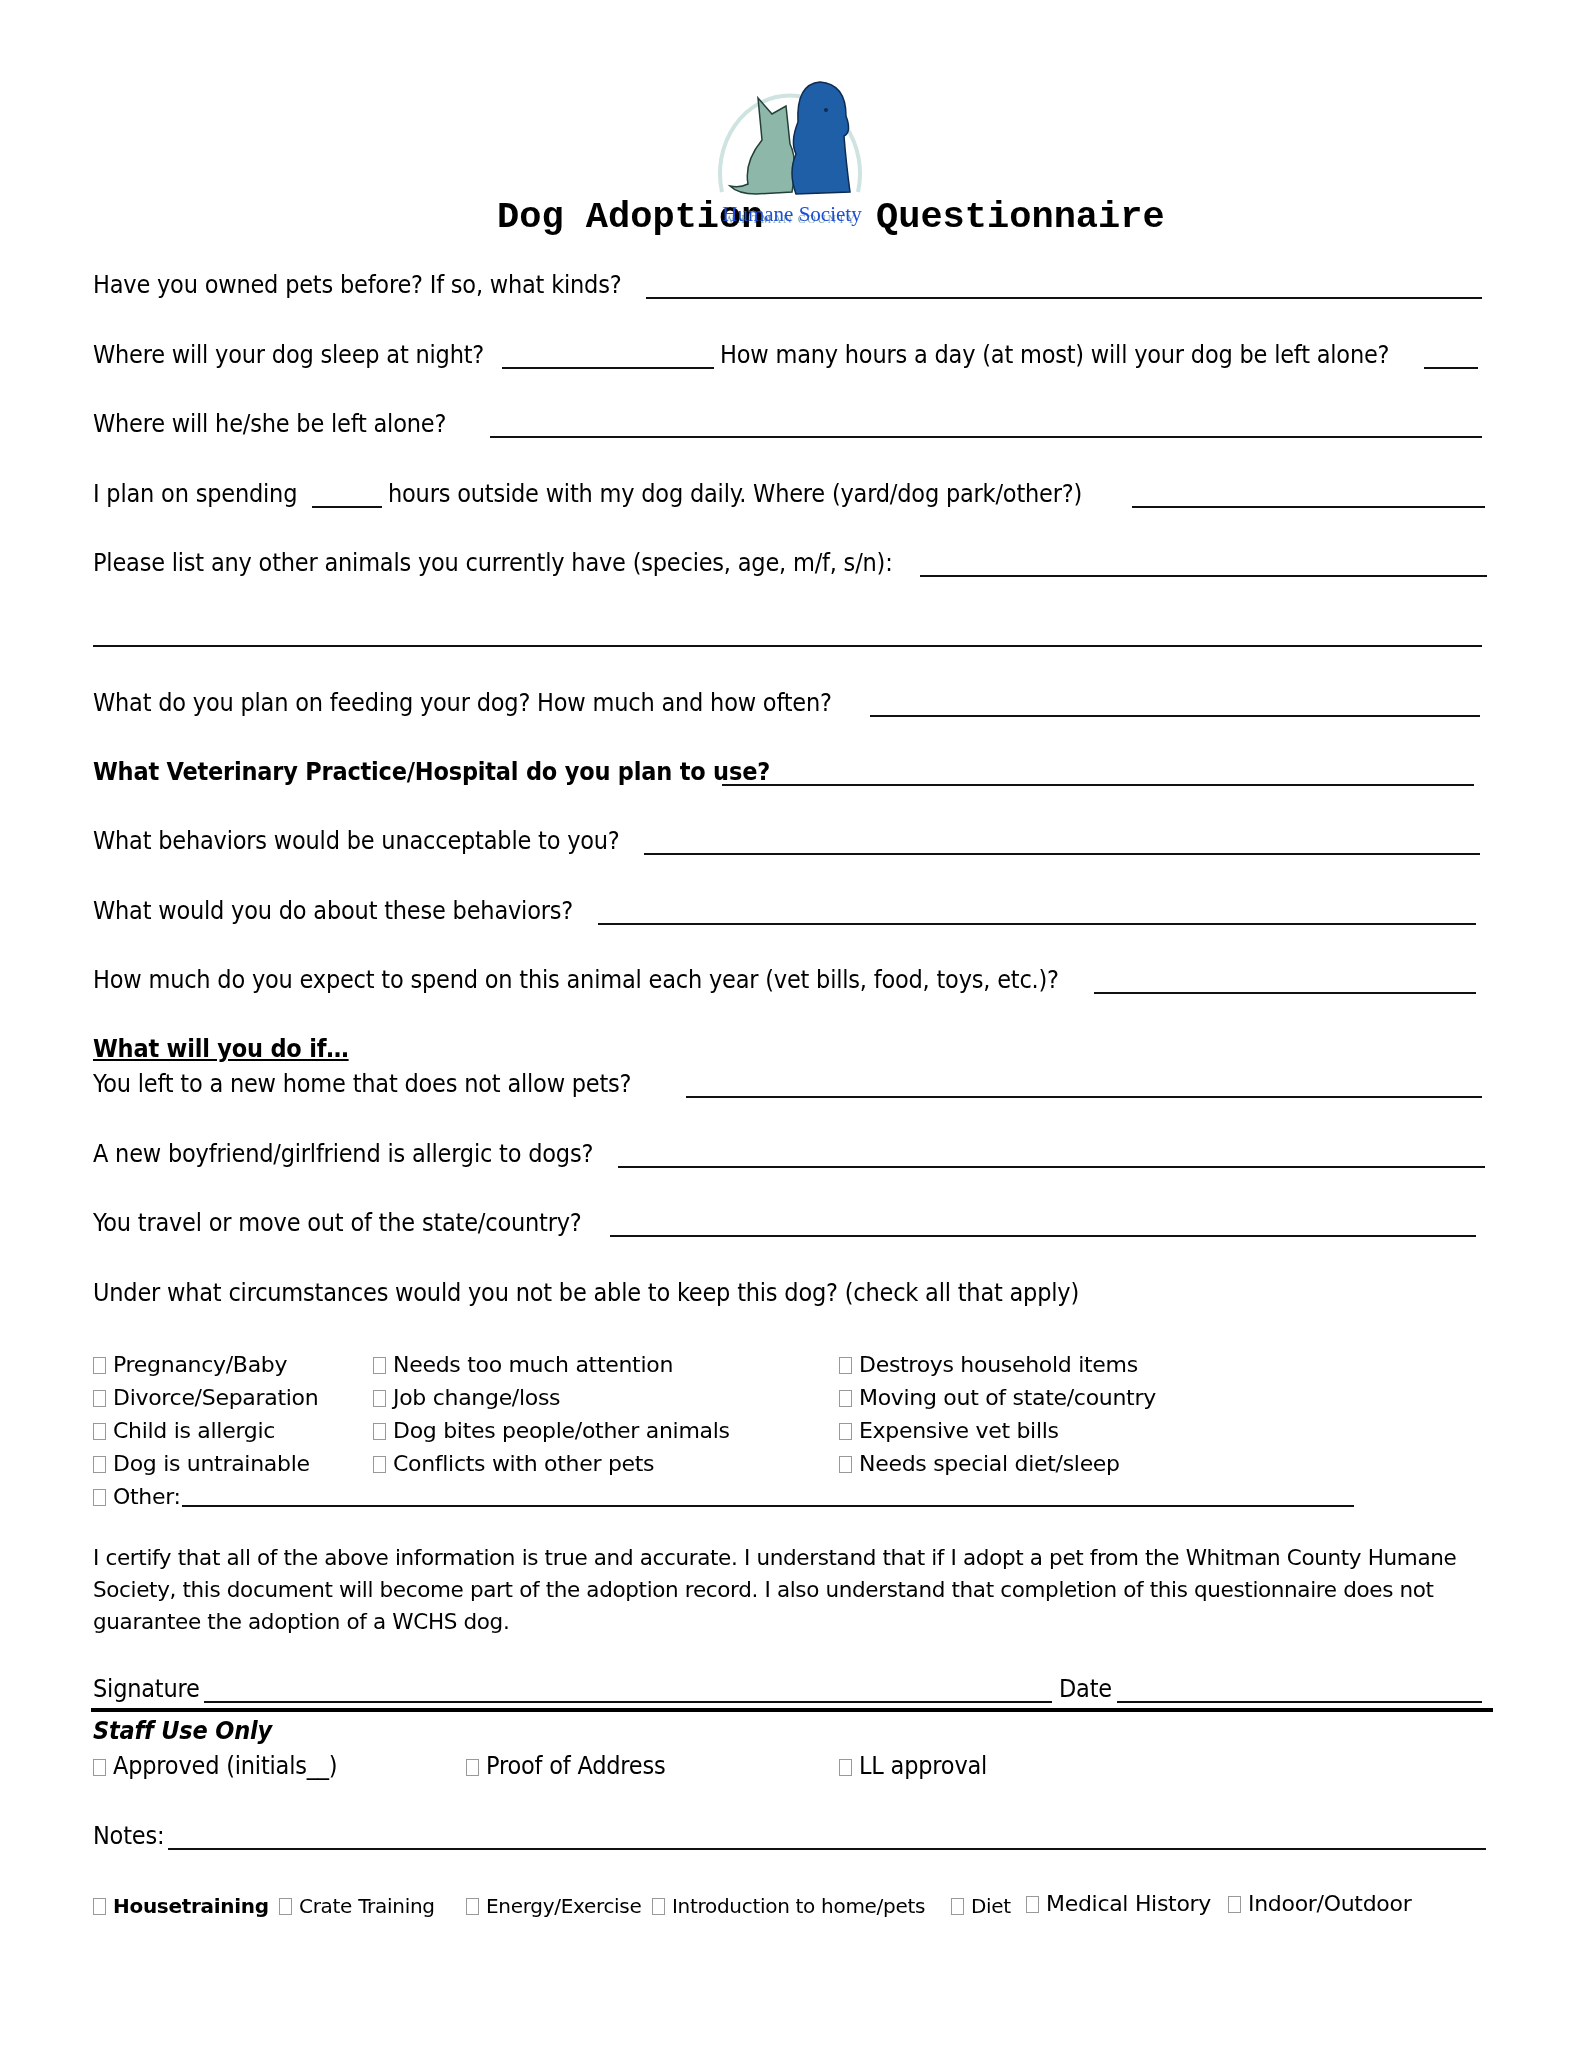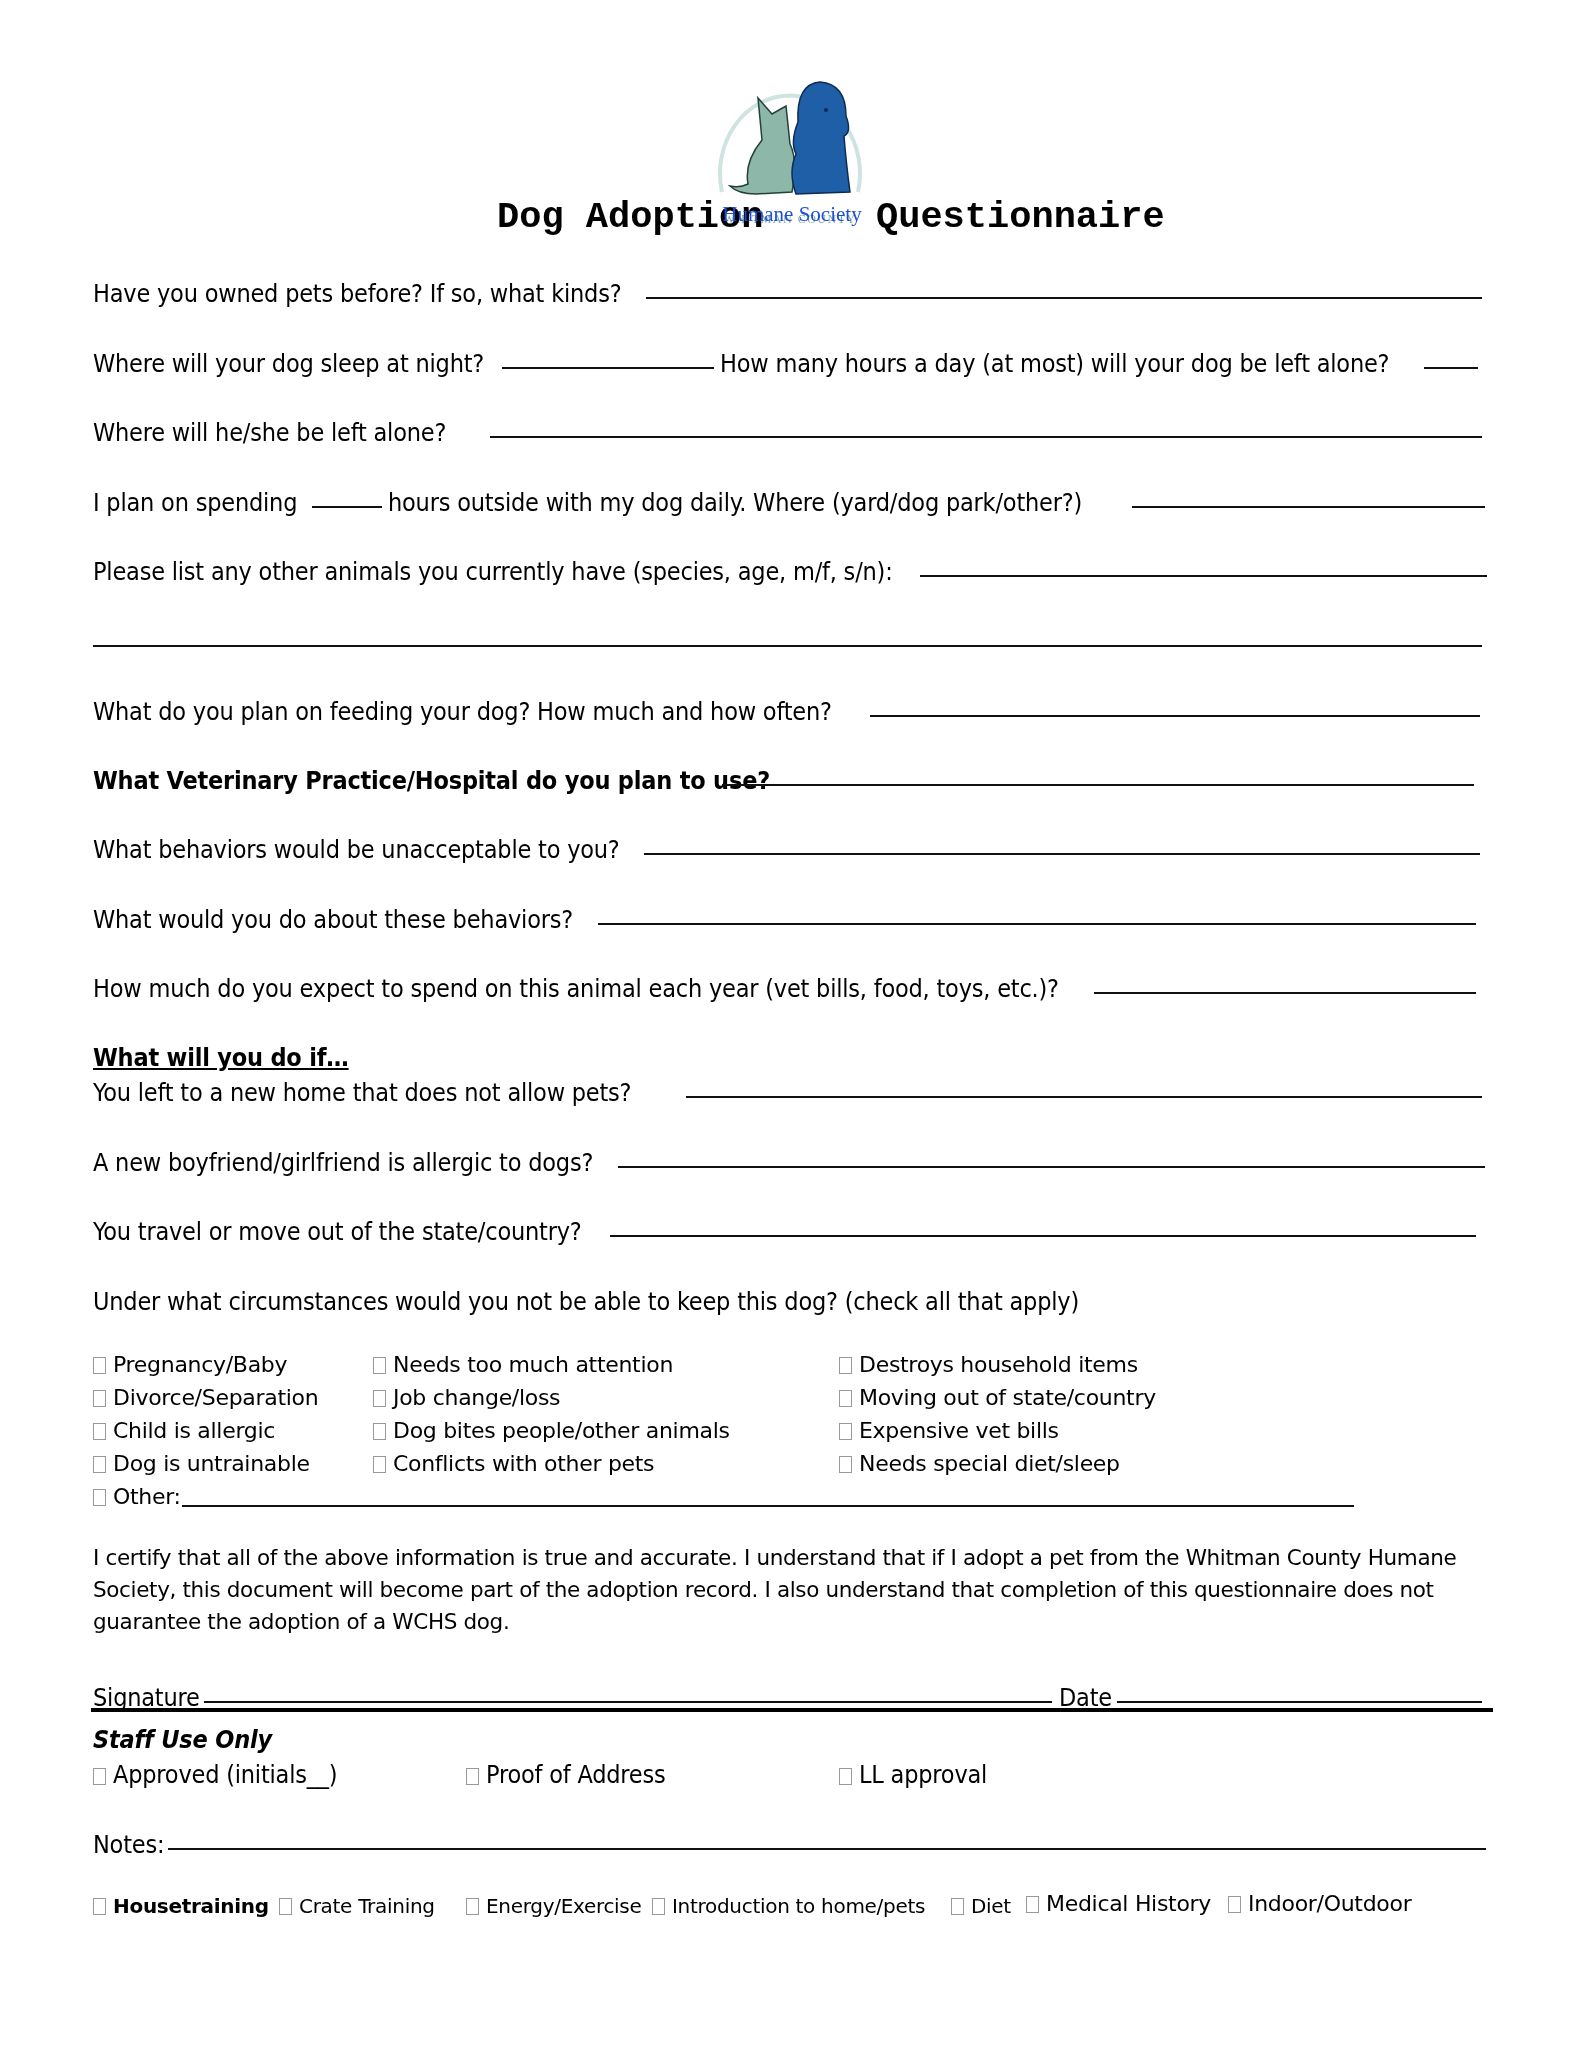--- a/index.html
+++ b/index.html
@@ -1,19 +1,19 @@
 <!DOCTYPE html>
 <html><head>
 <meta charset="utf-8">
 <style>
   html, body { margin: 0; padding: 0; background: #ffffff; }
   body { width: 1582px; height: 2048px; position: relative; overflow: hidden;
          font-family: "Liberation Sans", sans-serif; color: #000; }
   .abs { position: absolute; white-space: nowrap; }
-  .q { font-family: "DejaVu Sans Condensed", "DejaVu Sans", sans-serif; font-size: 25px; letter-spacing: -0.2px; margin-top: 9px; }
+  .q { font-family: "DejaVu Sans Condensed", "DejaVu Sans", sans-serif; font-size: 25px; letter-spacing: -0.2px; }
   .line { position: absolute; border-bottom: 2px solid #111; height: 0; }
   .title { font-family: Liberation Mono, monospace; font-weight: bold; font-size: 37px; }
   .cb { display: inline-block; width: 13px; height: 17px; border: 1px solid #999; margin-right: 7px; vertical-align: -2px; box-sizing: border-box; }
   .cbtext { font-family: "DejaVu Sans", sans-serif; font-size: 22px; letter-spacing: -0.3px; }
   .small { font-size: 20px; }
   .heading-u { font-weight: bold; text-decoration: underline; text-align: right; }
   .staff { font-weight: bold; font-style: italic; }
   .cert { font-family: "DejaVu Sans", sans-serif; font-size: 21.5px; letter-spacing: -0.35px; line-height: 32px; white-space: normal; width: 1400px; }
   .thick { position: absolute; left: 91px; width: 1402px; height: 4px; background: #000; }
   .logo-text-top { font-family: "Liberation Serif", serif; font-size: 12px; letter-spacing: 1.5px; color: #7fa9a3; text-align: center; }

